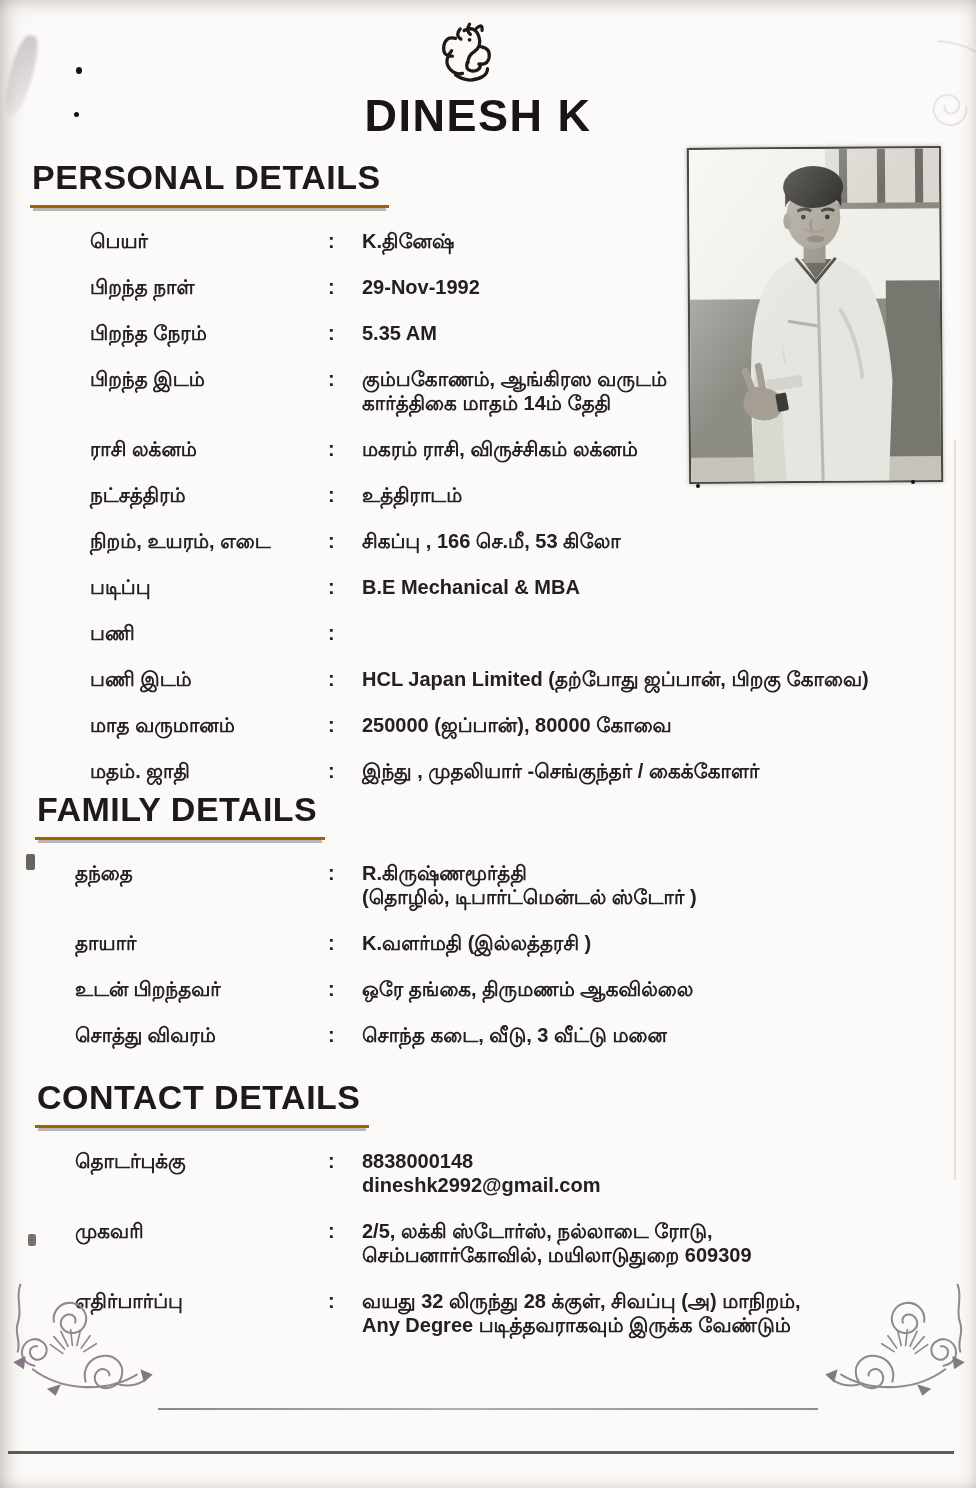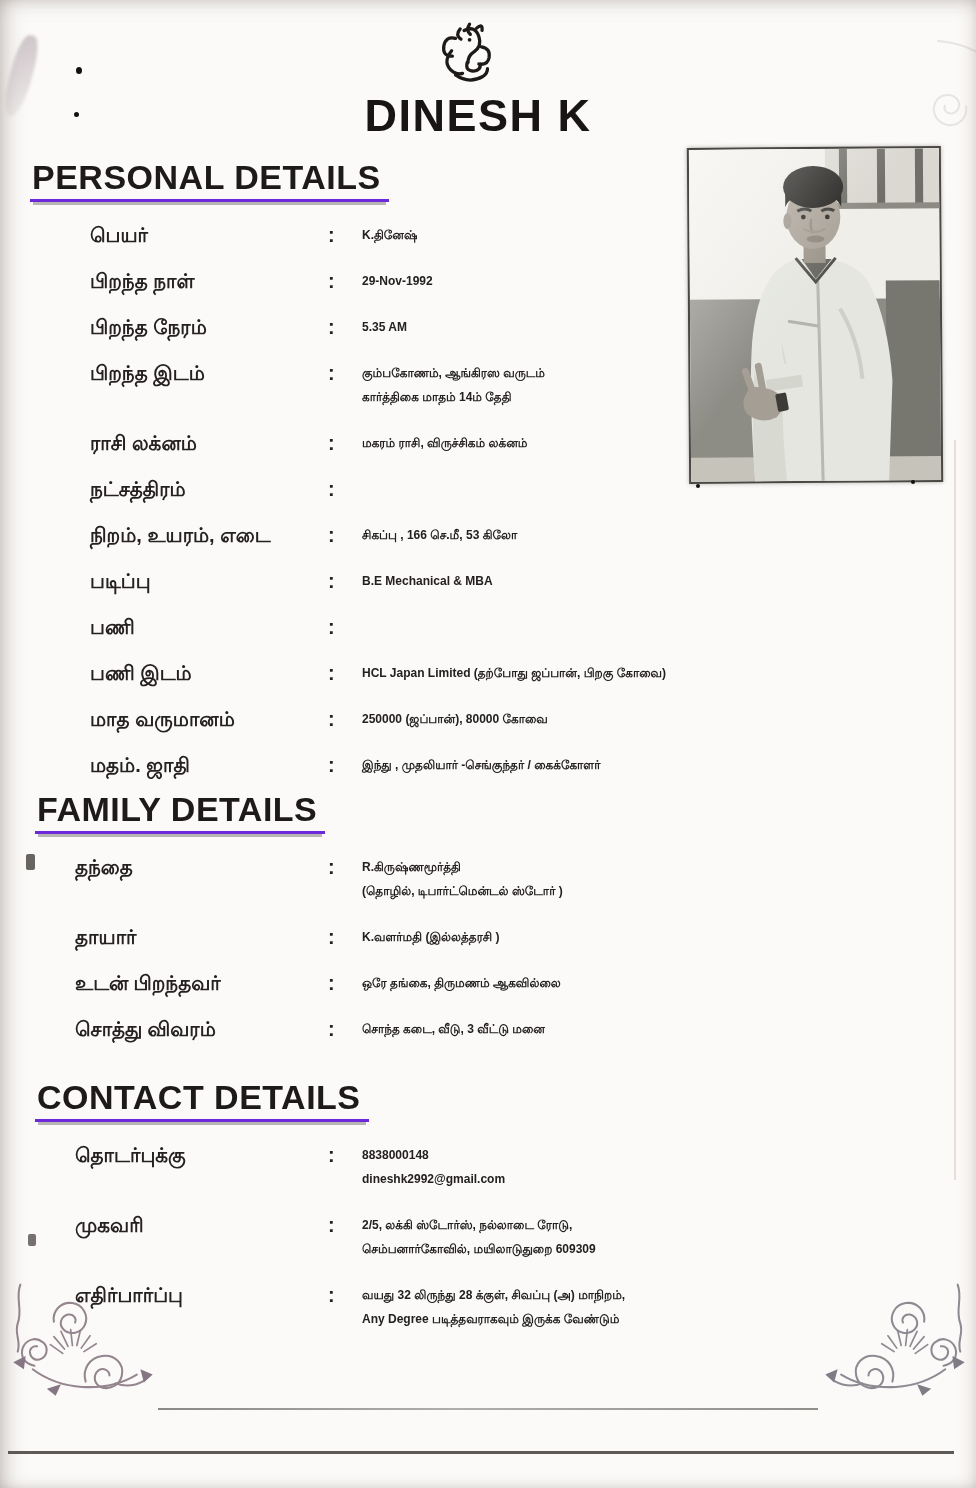--- a/index.html
+++ b/index.html
@@ -27,33 +27,33 @@
     z-index:3;box-shadow:0 0 4px rgba(80,75,70,.4);
   }
   .photo svg{display:block;width:100%;height:100%;}
   
   .section{position:absolute;left:30px;width:930px;z-index:1;}
   .sec-0{top:158px;}
   .sec-1{top:790px;left:35px;}
   .sec-2{top:1078px;left:35px;}
   .heading{
     margin:0;display:inline-block;font-size:34px;font-weight:700;color:#1d1a19;
-    letter-spacing:.5px;padding:0 8px 2px 2px;
-    border-bottom:3px solid #6d28d9;
+    letter-spacing:.5px;padding:0 8px 8px 2px;
+    border-bottom:3px solid #a16207;
     box-shadow:0 6px 0 -3px rgba(60,55,52,.35);
   }
   .rows{margin-top:21px;}
   .sec-0 .rows{padding-left:60px;}
   .sec-1 .rows,.sec-2 .rows{padding-left:40px;}
   .row{display:flex;align-items:flex-start;margin-bottom:22px;line-height:24px;}
   .label{flex:0 0 auto;font-size:20px;font-weight:700;color:#252120;}
   .sec-0 .label{width:238px;}
   .sec-1 .label,.sec-2 .label{width:253px;font-family:Liberation Serif, serif;}
   .colon{flex:0 0 34px;font-size:20px;font-weight:700;}
-  .value{flex:1;font-size:12px;font-weight:600;white-space:pre-line;max-width:585px;color:#242020;}
+  .value{flex:1;font-size:20px;font-weight:600;white-space:pre-line;max-width:585px;color:#242020;}
   
   .flourish{position:absolute;width:150px;height:142px;z-index:2;}
   .fl-bl{left:8px;top:1278px;}
   .fl-br{left:820px;top:1278px;transform:scaleX(-1);}
   .fl-tr{left:862px;top:8px;transform:scale(-1,-1);opacity:.18;}
   .line-a{position:absolute;left:158px;top:1408px;width:660px;height:2px;z-index:1;
     background:linear-gradient(90deg,#6e6b69,#9d9a97 45%,#76736f);opacity:.8;}
   .line-b{position:absolute;left:8px;top:1451px;width:946px;height:3px;background:#4c4846;opacity:.9;}
   .dot{position:absolute;background:#111;border-radius:50%;z-index:4;}
   .dot-1{left:76px;top:67px;width:6px;height:7px;}
@@ -186,20 +186,21 @@
 
   <div class="row">
     <span class="label">ராசி  லக்னம்</span>
     <span class="colon">:</span>
     <span class="value">மகரம் ராசி, விருச்சிகம் லக்னம்</span>
   </div>
 
   <div class="row">
     <span class="label">நட்சத்திரம்</span>
     <span class="colon">:</span>
+    <span class="value">உத்திராடம்</span>
   </div>
 
   <div class="row">
     <span class="label">நிறம், உயரம், எடை</span>
     <span class="colon">:</span>
     <span class="value">சிகப்பு , 166 செ.மீ, 53 கிலோ</span>
   </div>
 
   <div class="row">
     <span class="label">படிப்பு</span>

